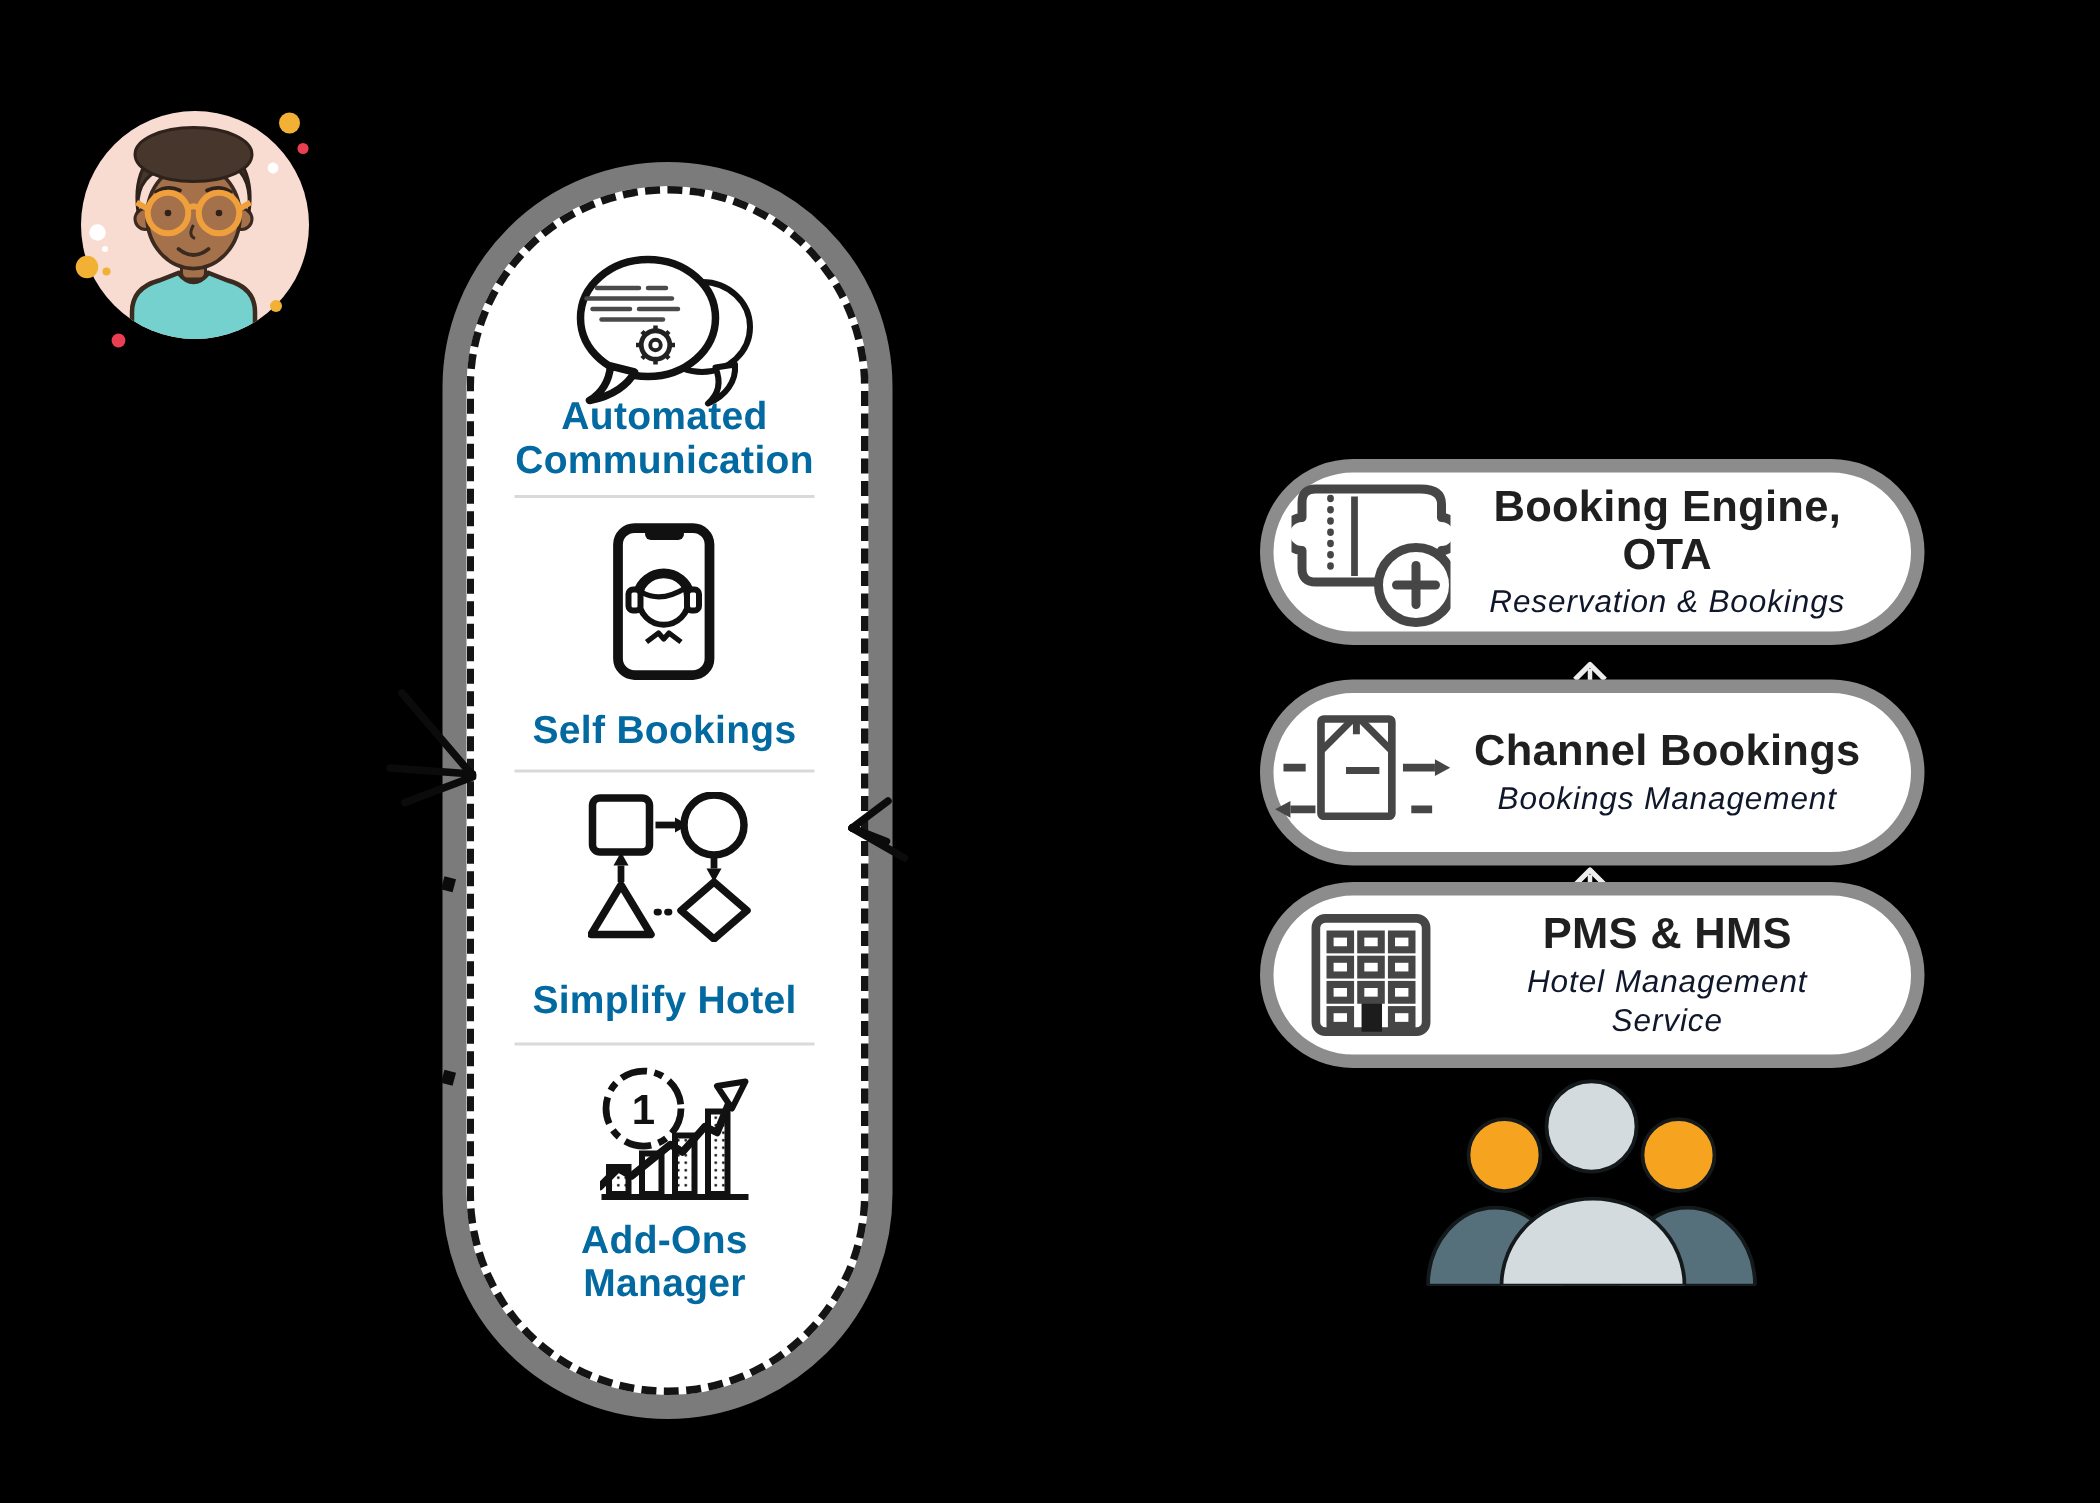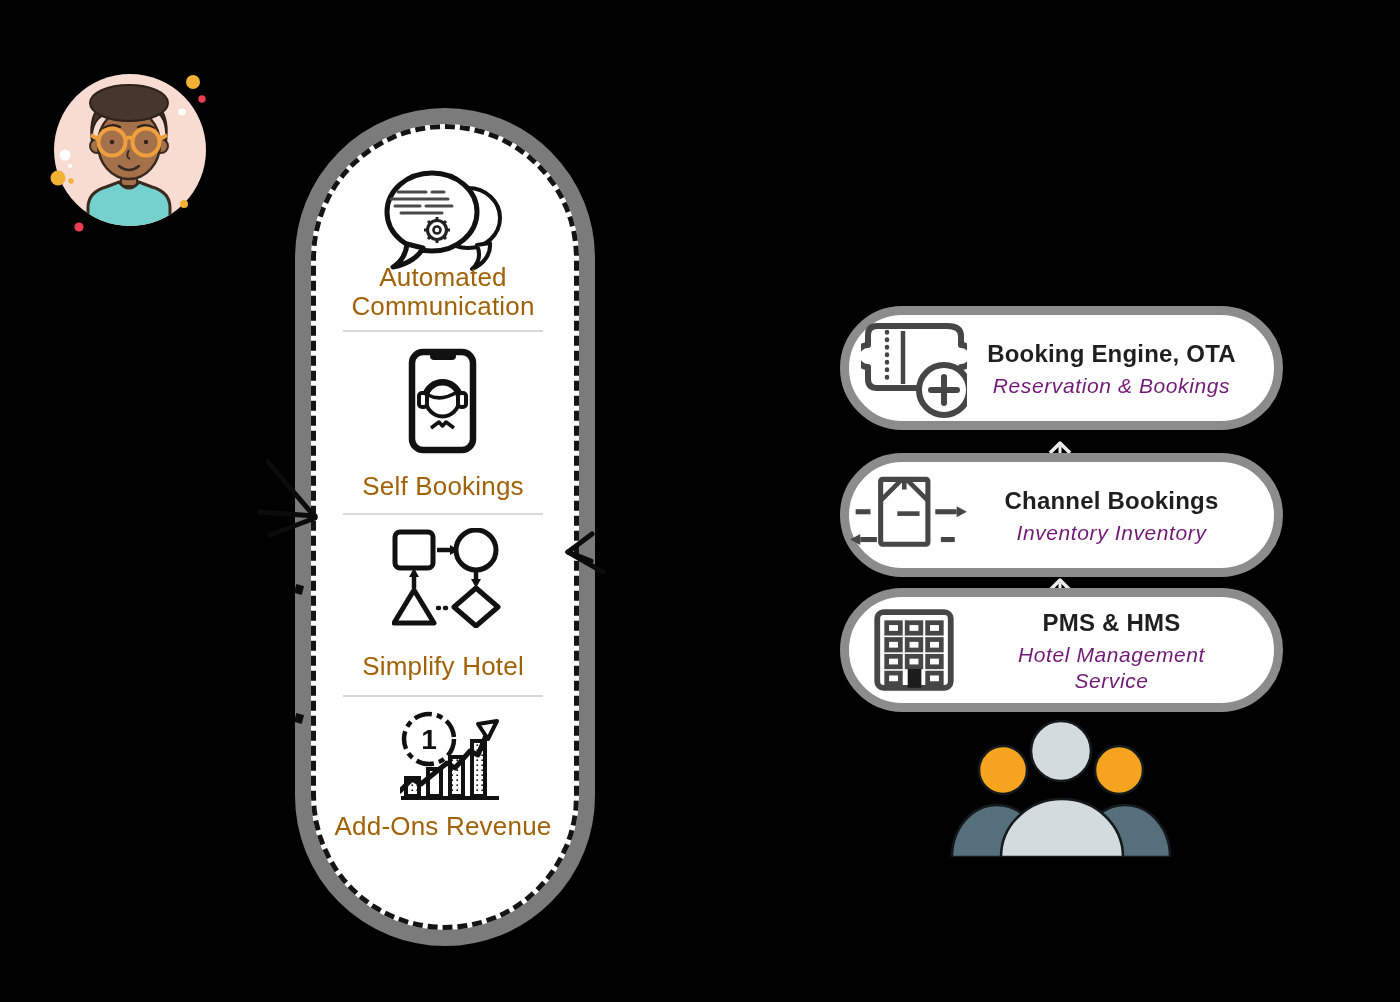--- a/index.html
+++ b/index.html
@@ -4,32 +4,32 @@
 <style>
   html,body{margin:0;padding:0;background:#000;}
   .stage{position:relative;width:1400px;height:1002px;background:#000000;overflow:hidden;
          font-family:"Liberation Sans",sans-serif;}
 
   
   .capsule{position:absolute;left:295px;top:108px;width:300px;height:838px;background:#ffffff;
            border:16px solid #7b7b7b;border-radius:150px;box-sizing:border-box;}
   .capsule-dash{position:absolute;inset:0;border:5px dashed #141414;border-radius:134px;}
   .cap-icon{position:absolute;}
-  .cap-label{position:absolute;width:220px;left:22px;text-align:center;font-weight:normal;
-             font-size:26px;line-height:29px;color:#a16207;letter-spacing:0.2px;}
+  .cap-label{position:absolute;width:220px;left:22px;text-align:center;font-weight:bold;
+             font-size:26px;line-height:29px;color:#0369a1;letter-spacing:0.2px;}
   .cap-divider{position:absolute;left:32px;width:200px;height:0;border-top:2px solid #d9d9d9;}
 
   
   .sysbox{position:absolute;left:840px;width:443px;height:124px;background:#ffffff;
           border:9px solid #8c8c8c;border-radius:62px;box-sizing:border-box;
           display:flex;align-items:center;}
   .sys-icon{width:130px;display:flex;justify-content:center;align-items:center;flex:0 0 auto;}
   .sys-text{flex:1;text-align:center;padding-right:30px;}
-  .sys-title{font-size:24px;font-weight:bold;color:#1f1f1f;line-height:32px;letter-spacing:0.2px;}
-  .sys-sub{font-size:21px;font-style:italic;color:#701a75;line-height:26px;margin-top:3px;letter-spacing:0.6px;}
+  .sys-title{font-size:29px;font-weight:bold;color:#1f1f1f;line-height:32px;letter-spacing:0.2px;}
+  .sys-sub{font-size:21px;font-style:italic;color:#0f172a;line-height:26px;margin-top:3px;letter-spacing:0.6px;}
 
   .abs{position:absolute;}
   .tickmark{position:absolute;width:8px;height:9px;background:#0b0b0b;transform:rotate(15deg);}
 </style>
 </head>
 <body>
 
 <div class="stage">
 
   <svg class="abs" style="left:40px;top:58px" width="185" height="190" viewBox="0 0 185 190">
@@ -148,21 +148,21 @@
       <circle cx="29" cy="31" r="25" fill="none" stroke="#111" stroke-width="4.5" stroke-dasharray="18 5 6 5"></circle>
       <text x="29" y="41" text-anchor="middle" font-size="28" font-weight="bold" fill="#111" font-family="Liberation Sans, sans-serif">1</text>
       <rect x="6" y="70" width="13" height="18" fill="url(#dotfill)" stroke="#111" stroke-width="4"></rect>
       <rect x="28" y="61" width="13" height="27" fill="#fff" stroke="#111" stroke-width="4"></rect>
       <rect x="50" y="49" width="13" height="39" fill="url(#dotfill)" stroke="#111" stroke-width="4"></rect>
       <rect x="72" y="33" width="13" height="55" fill="url(#dotfill)" stroke="#111" stroke-width="4"></rect>
       <polyline points="0,83 12,71 21,76 47,55 55,60 70,43 78,47 87,25" fill="none" stroke="#111" stroke-width="5" stroke-linejoin="round" stroke-linecap="round"></polyline>
       <polygon points="78,16 97,13 88,31" fill="#fff" stroke="#111" stroke-width="4" stroke-linejoin="round"></polygon>
       <line x1="1" y1="90" x2="99" y2="90" stroke="#111" stroke-width="4"></line>
     </svg>
-    <div class="cap-label" style="top:688px">Add-Ons Revenue</div>
+    <div class="cap-label" style="top:688px">Add-Ons Manager</div>
   </div>
 
   <svg class="abs" style="left:253px;top:448px" width="72" height="96" viewBox="0 0 72 96">
     <g stroke="#0b0b0b" stroke-width="5" stroke-linecap="round">
       <line x1="15" y1="14" x2="62" y2="69"></line>
       <line x1="7" y1="64" x2="62" y2="68"></line>
       <line x1="17" y1="87" x2="62" y2="70"></line>
     </g>
   </svg>
   <svg class="abs" style="left:558px;top:520px" width="60" height="62" viewBox="0 0 60 62">
@@ -206,21 +206,21 @@
         <line x1="7" y1="44" x2="23" y2="44" stroke="#464646" stroke-width="5.5"></line>
         <line x1="93" y1="44" x2="116" y2="44" stroke="#464646" stroke-width="5.5"></line>
         <polygon points="116,38 127,44 116,50" fill="#464646"></polygon>
         <line x1="30" y1="74" x2="12" y2="74" stroke="#464646" stroke-width="5.5"></line>
         <polygon points="12,68 1,74 12,80" fill="#464646"></polygon>
         <line x1="99" y1="74" x2="114" y2="74" stroke="#464646" stroke-width="5.5"></line>
       </svg>
     </div>
     <div class="sys-text">
       <div class="sys-title">Channel Bookings</div>
-      <div class="sys-sub">Inventory Inventory</div>
+      <div class="sys-sub">Bookings Management</div>
     </div>
   </div>
 
   <svg class="abs" style="left:1048px;top:576px" width="24" height="16" viewBox="0 0 24 16">
     <path d="M 2 14 L 12 4 L 22 14" fill="none" stroke="#ededed" stroke-width="3.5" stroke-linejoin="round"></path>
     <line x1="12" y1="7" x2="12" y2="15" stroke="#ededed" stroke-width="3"></line>
   </svg>
 
   <div class="sysbox" style="top:588px">
     <div class="sys-icon">

